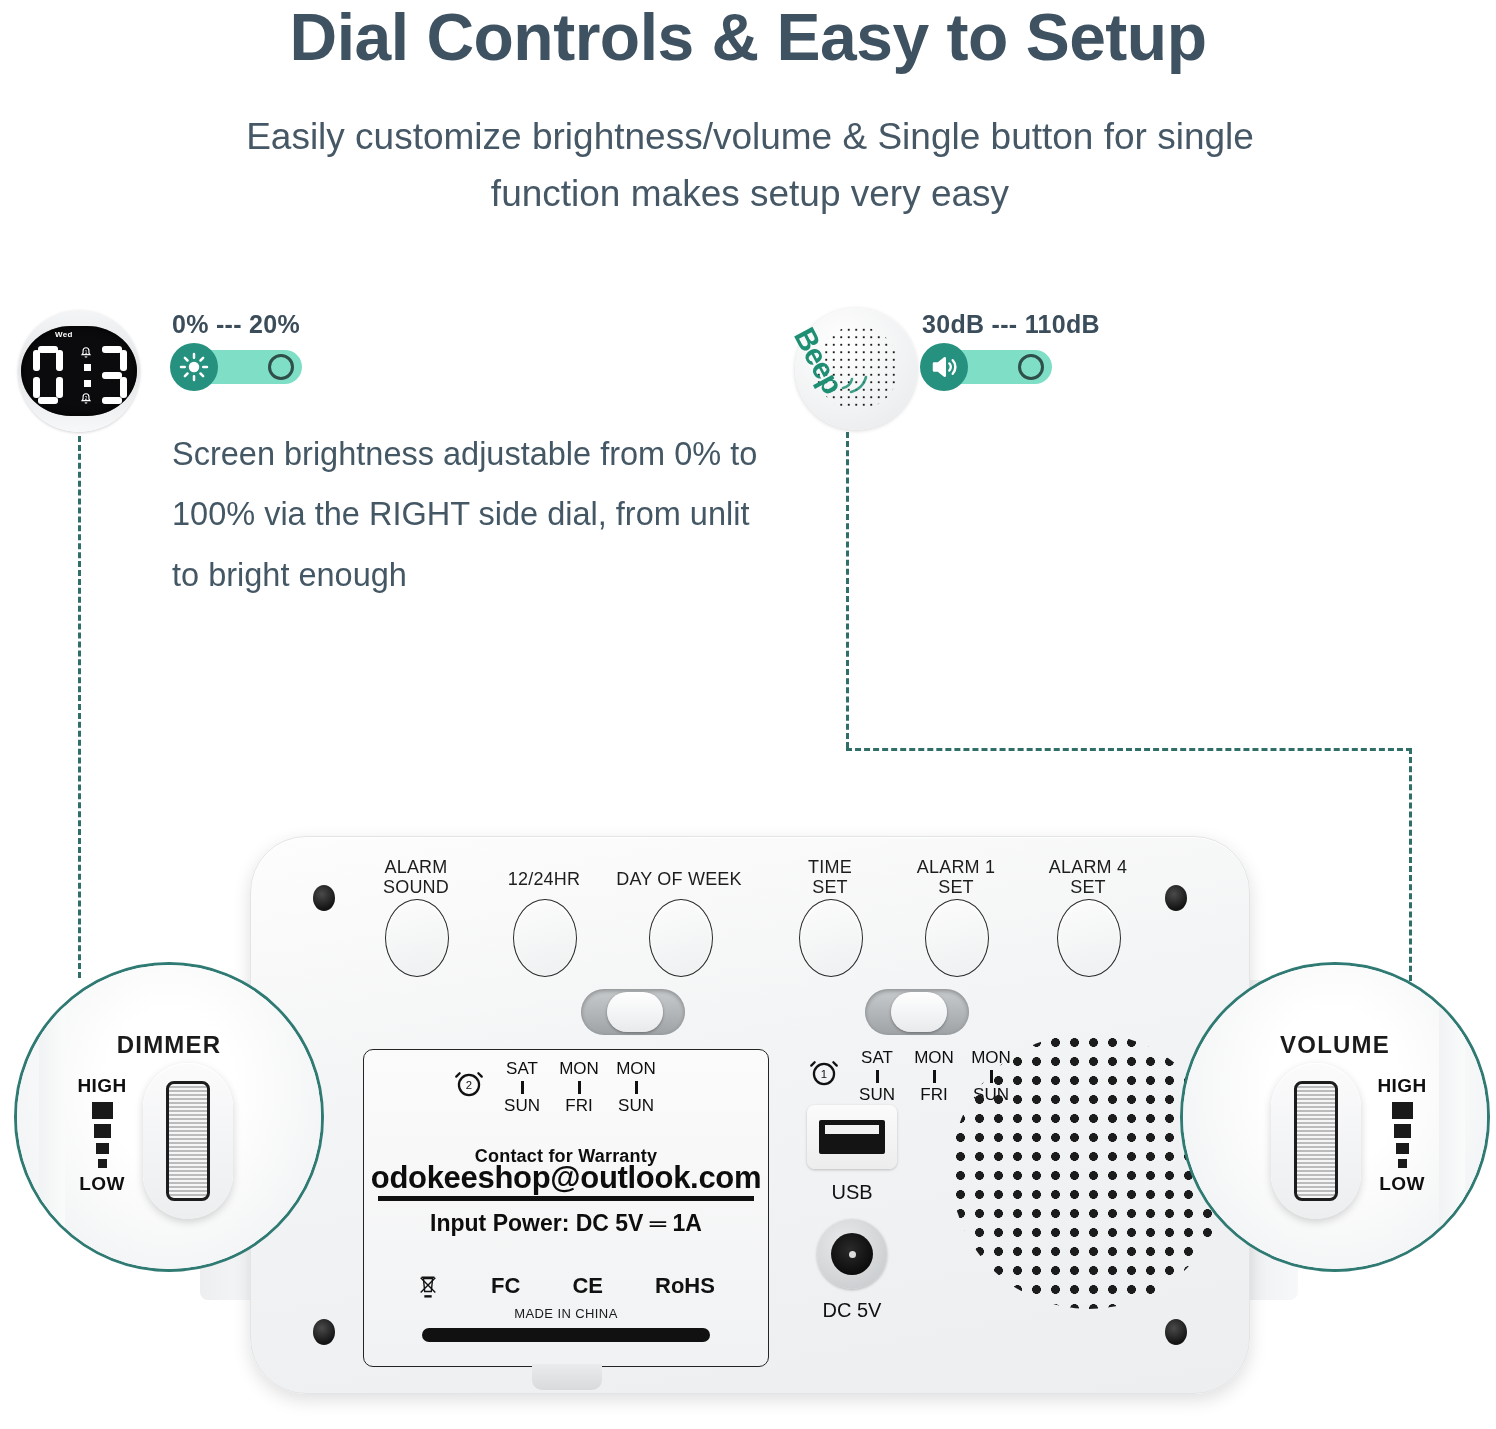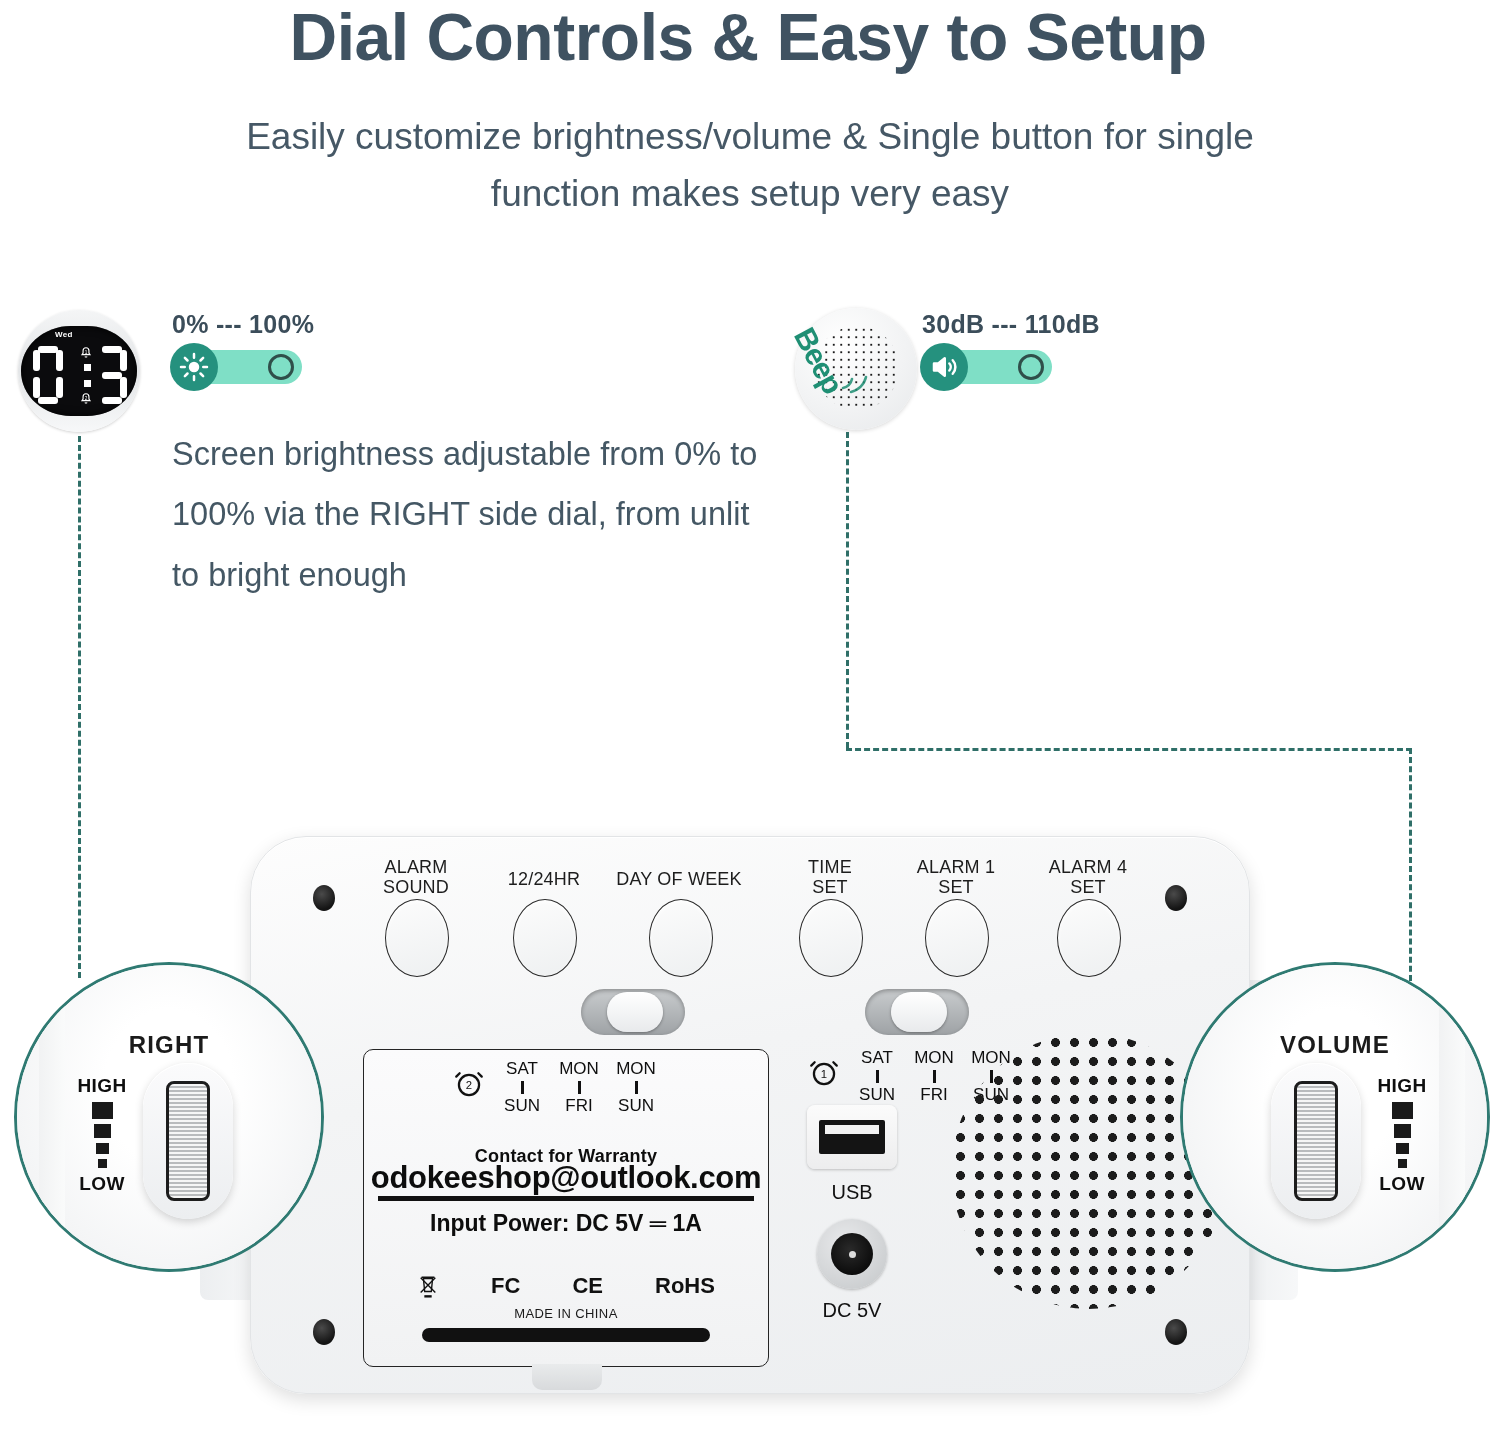--- a/index.html
+++ b/index.html
@@ -274,21 +274,21 @@
       <div class="seg-digit" style="left:76px;top:20px;">
         <span class="seg h" style="top:0;"></span>
         <span class="seg v" style="right:0;top:4px;"></span>
         <span class="seg h" style="top:26px;"></span>
         <span class="seg v" style="right:0;top:31px;"></span>
         <span class="seg h" style="bottom:0;"></span>
       </div>
     </div>
   </div>
 
-  <div class="range-label" style="left:172px;top:310px;">0% --- 100%</div>
+  <div class="range-label" style="left:172px;top:310px;">0% --- 20%</div>
 
   <div class="toggle" style="left:178px;top:350px;">
     <div class="knob"></div>
     <div class="badge">
       <svg viewBox="0 0 24 24" fill="none" stroke="#ffffff" stroke-width="2" stroke-linecap="round">
         <circle cx="12" cy="12" r="4.2" fill="#ffffff" stroke="none"></circle>
         <path d="M12 1.6v3M12 19.4v3M22.4 12h-3M4.6 12h-3M19.3 4.7l-2.1 2.1M6.8 17.2l-2.1 2.1M19.3 19.3l-2.1-2.1M6.8 6.8L4.7 4.7"></path>
       </svg>
     </div>
   </div>
@@ -447,21 +447,21 @@
       </div>
       <div id="dc-text">DC 5V</div>
 
       <div id="speaker"></div>
     </div>
   </div>
 
   <div class="callout" style="left:14px;top:962px;">
     <div class="callout-inner">
       <div class="edge-strip" style="left:22px;"></div>
-      <div class="dial-title">RIGHT</div>
+      <div class="dial-title">DIMMER</div>
       <div class="dial-housing" style="left:126px;">
         <div class="dial-wheel"></div>
       </div>
       <div class="scale" style="left:52px;top:110px;">
         <div class="cap-txt">HIGH</div>
         <div class="bars">
           <i style="width:21px;height:17px;"></i>
           <i style="width:17px;height:14px;"></i>
           <i style="width:13px;height:11px;"></i>
           <i style="width:9px;height:9px;"></i>

